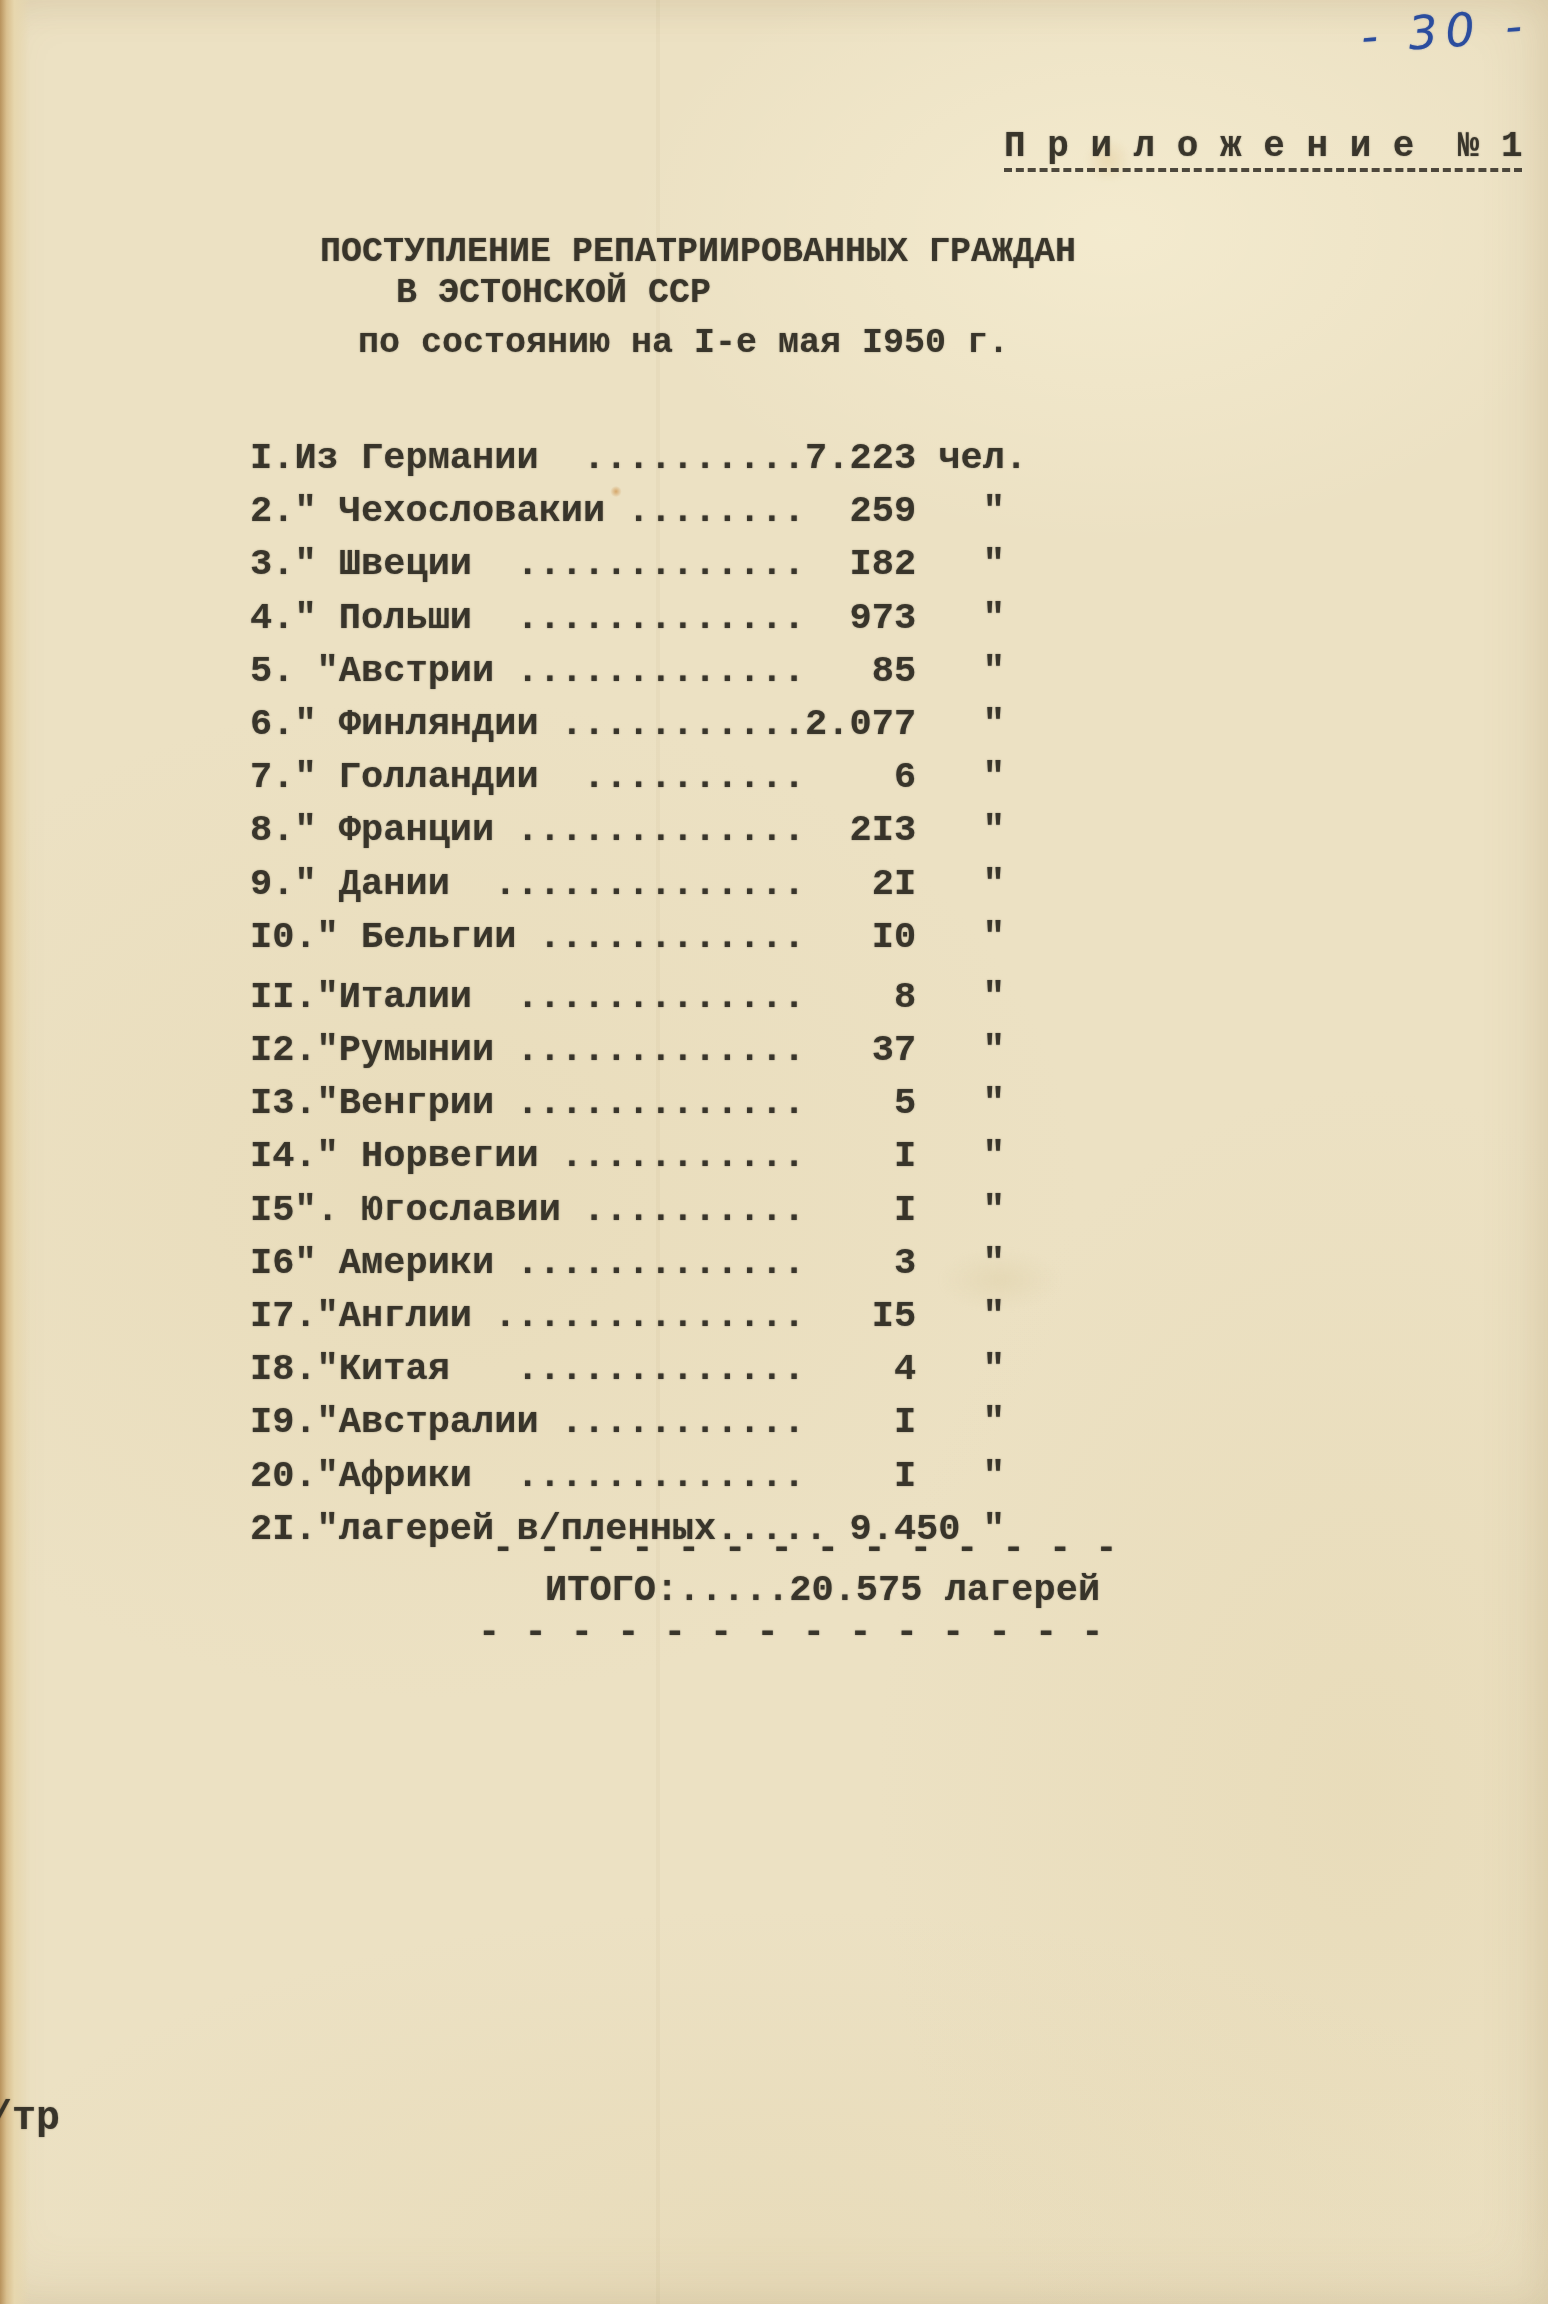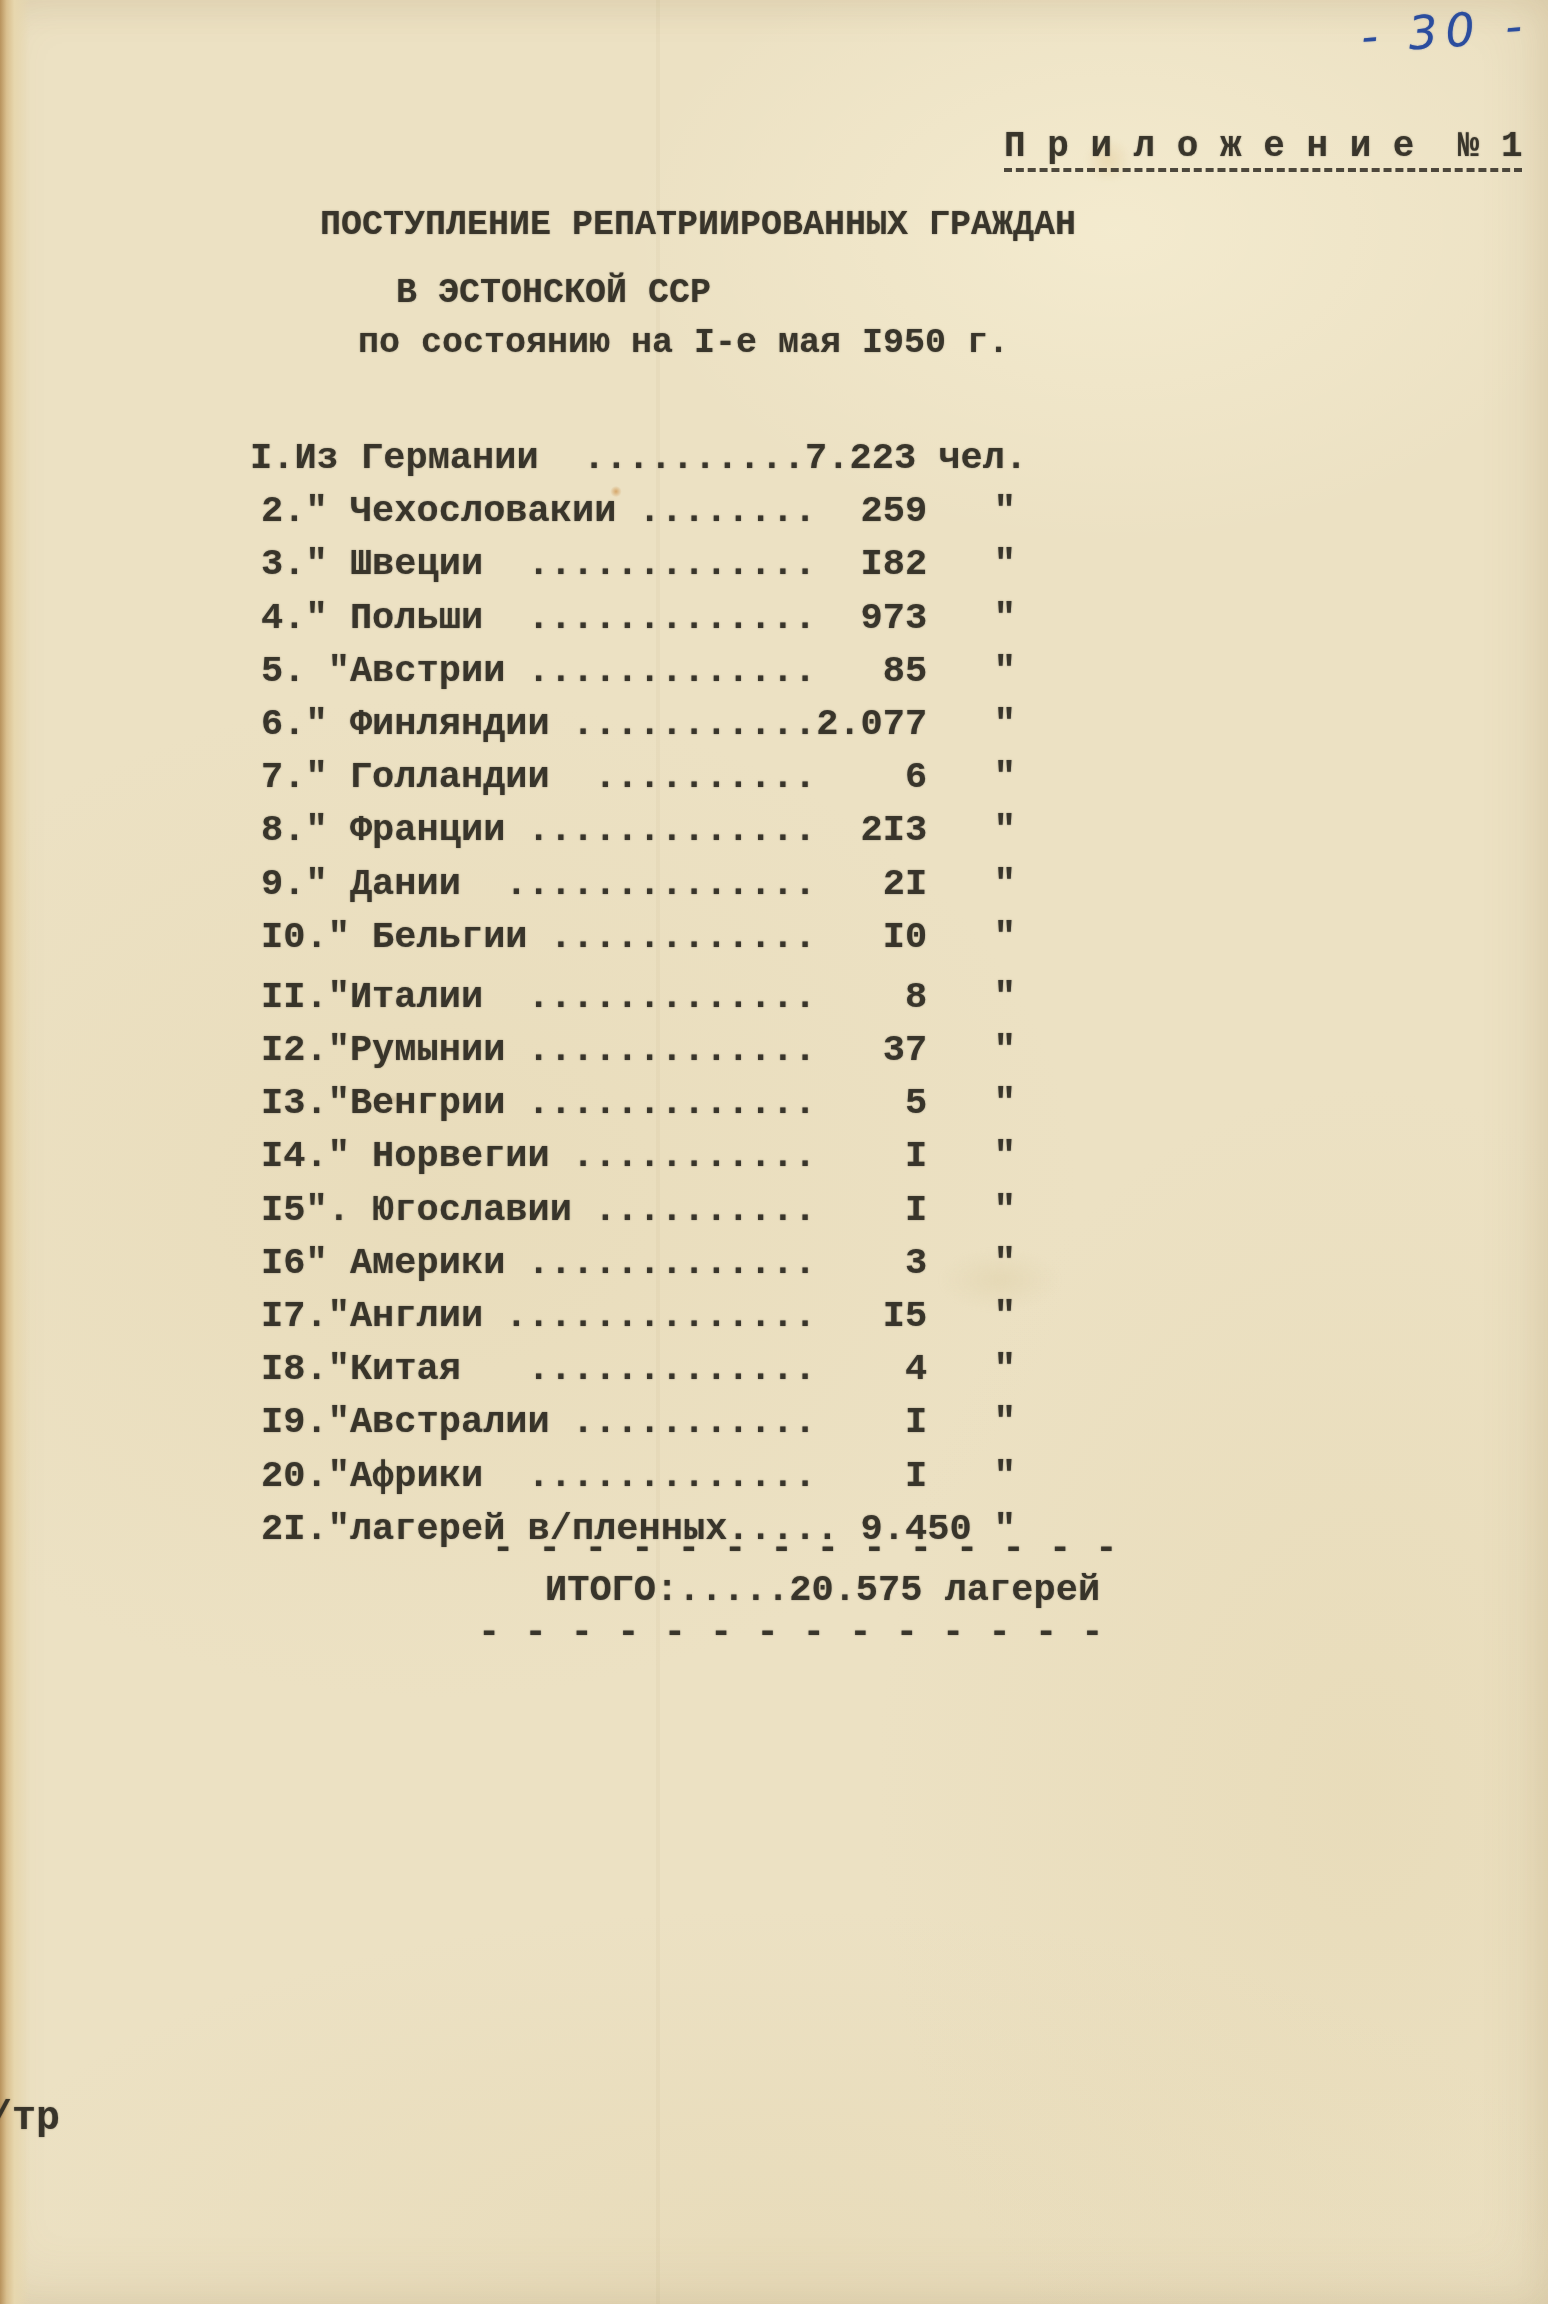--- a/index.html
+++ b/index.html
@@ -42,24 +42,24 @@
     color:#2b4d9e;
     text-shadow:0 0 1.5px rgba(43,77,158,0.55);
     white-space:pre;
   }
   .appendix{
     position:absolute;top:126px;left:1004px;
     font-size:36px;
     padding-bottom:1px;
     border-bottom:4px dashed rgba(48,44,35,0.85);
   }
-  .title-l1{position:absolute;top:205px;left:320px;font-size:35px;}
+  .title-l1{position:absolute;top:232px;left:320px;font-size:35px;}
   .title-l2{position:absolute;top:273px;left:396px;font-size:35px;}
   .title-l3{position:absolute;top:323px;left:358px;font-size:35px;}
-  .list{position:absolute;top:432px;left:250px;text-align:center;}
+  .list{position:absolute;top:432px;left:250px;}
   .row{height:53.2px;line-height:53.2px;font-size:37px;}
   .row.gap{margin-top:7px;}
   .sep-top{position:absolute;top:1528px;left:492px;font-size:37px;line-height:40px;letter-spacing:1px;}
   .total-line{position:absolute;top:1565px;left:545px;font-size:37px;line-height:50px;}
   .sep-bottom{position:absolute;top:1612px;left:478px;font-size:37px;line-height:40px;letter-spacing:1px;}
   .footer-initials{position:absolute;top:2096px;left:-12px;font-size:40px;}
   .stain{position:absolute;border-radius:50%;pointer-events:none;}
   .stain-1{left:610px;top:486px;width:12px;height:11px;background:radial-gradient(circle,rgba(201,135,58,0.65),rgba(201,135,58,0) 70%);}
   .stain-2{left:1082px;top:140px;width:52px;height:40px;background:radial-gradient(circle,rgba(205,163,85,0.22),rgba(205,163,85,0) 70%);filter:blur(2px);}
   .stain-3{left:388px;top:1095px;width:10px;height:9px;background:radial-gradient(circle,rgba(150,120,70,0.25),rgba(150,120,70,0) 70%);}

